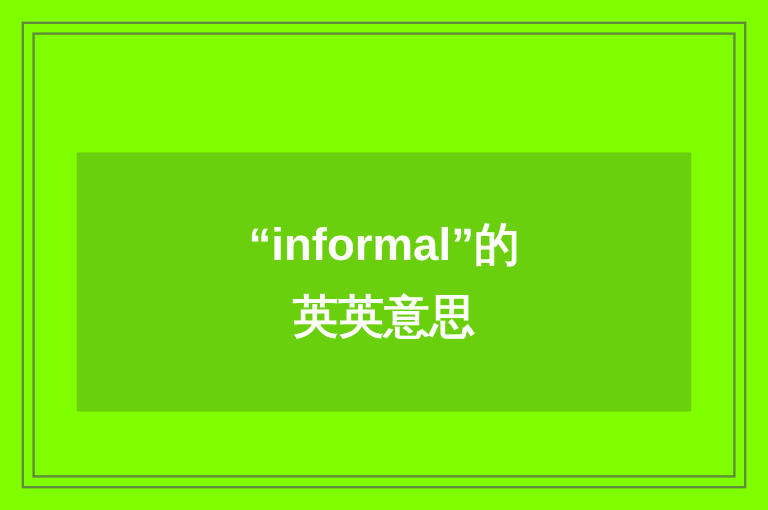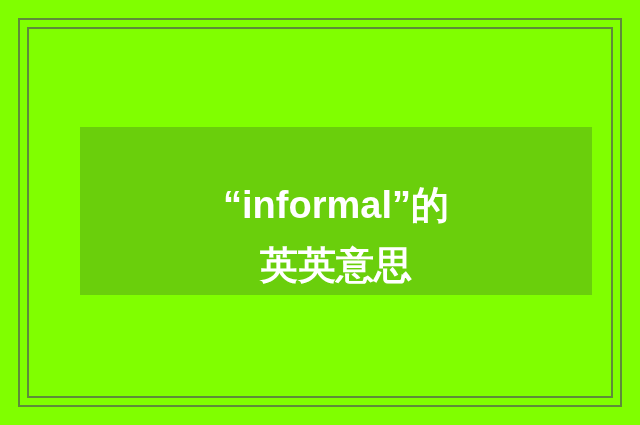--- a/index.html
+++ b/index.html
@@ -32,27 +32,27 @@
     top: 27px;
     right: 27px;
     bottom: 27px;
     border: 2px solid #5e8c3a;
     box-sizing: border-box;
     pointer-events: none;
   }
   
   .title-panel {
     position: absolute;
-    left: 80px;
+    left: 64px;
     top: 127px;
     width: 512px;
-    height: 168px;
+    height: 216px;
     background: #6acf0c;
     display: flex;
-    align-items: flex-end;
+    align-items: center;
     justify-content: center;
     box-sizing: border-box;
     padding: 0 24px;
   }
   .title-text {
     color: #ffffff;
     font-size: 38px;
     font-weight: bold;
     line-height: 60px;
     text-align: center;

